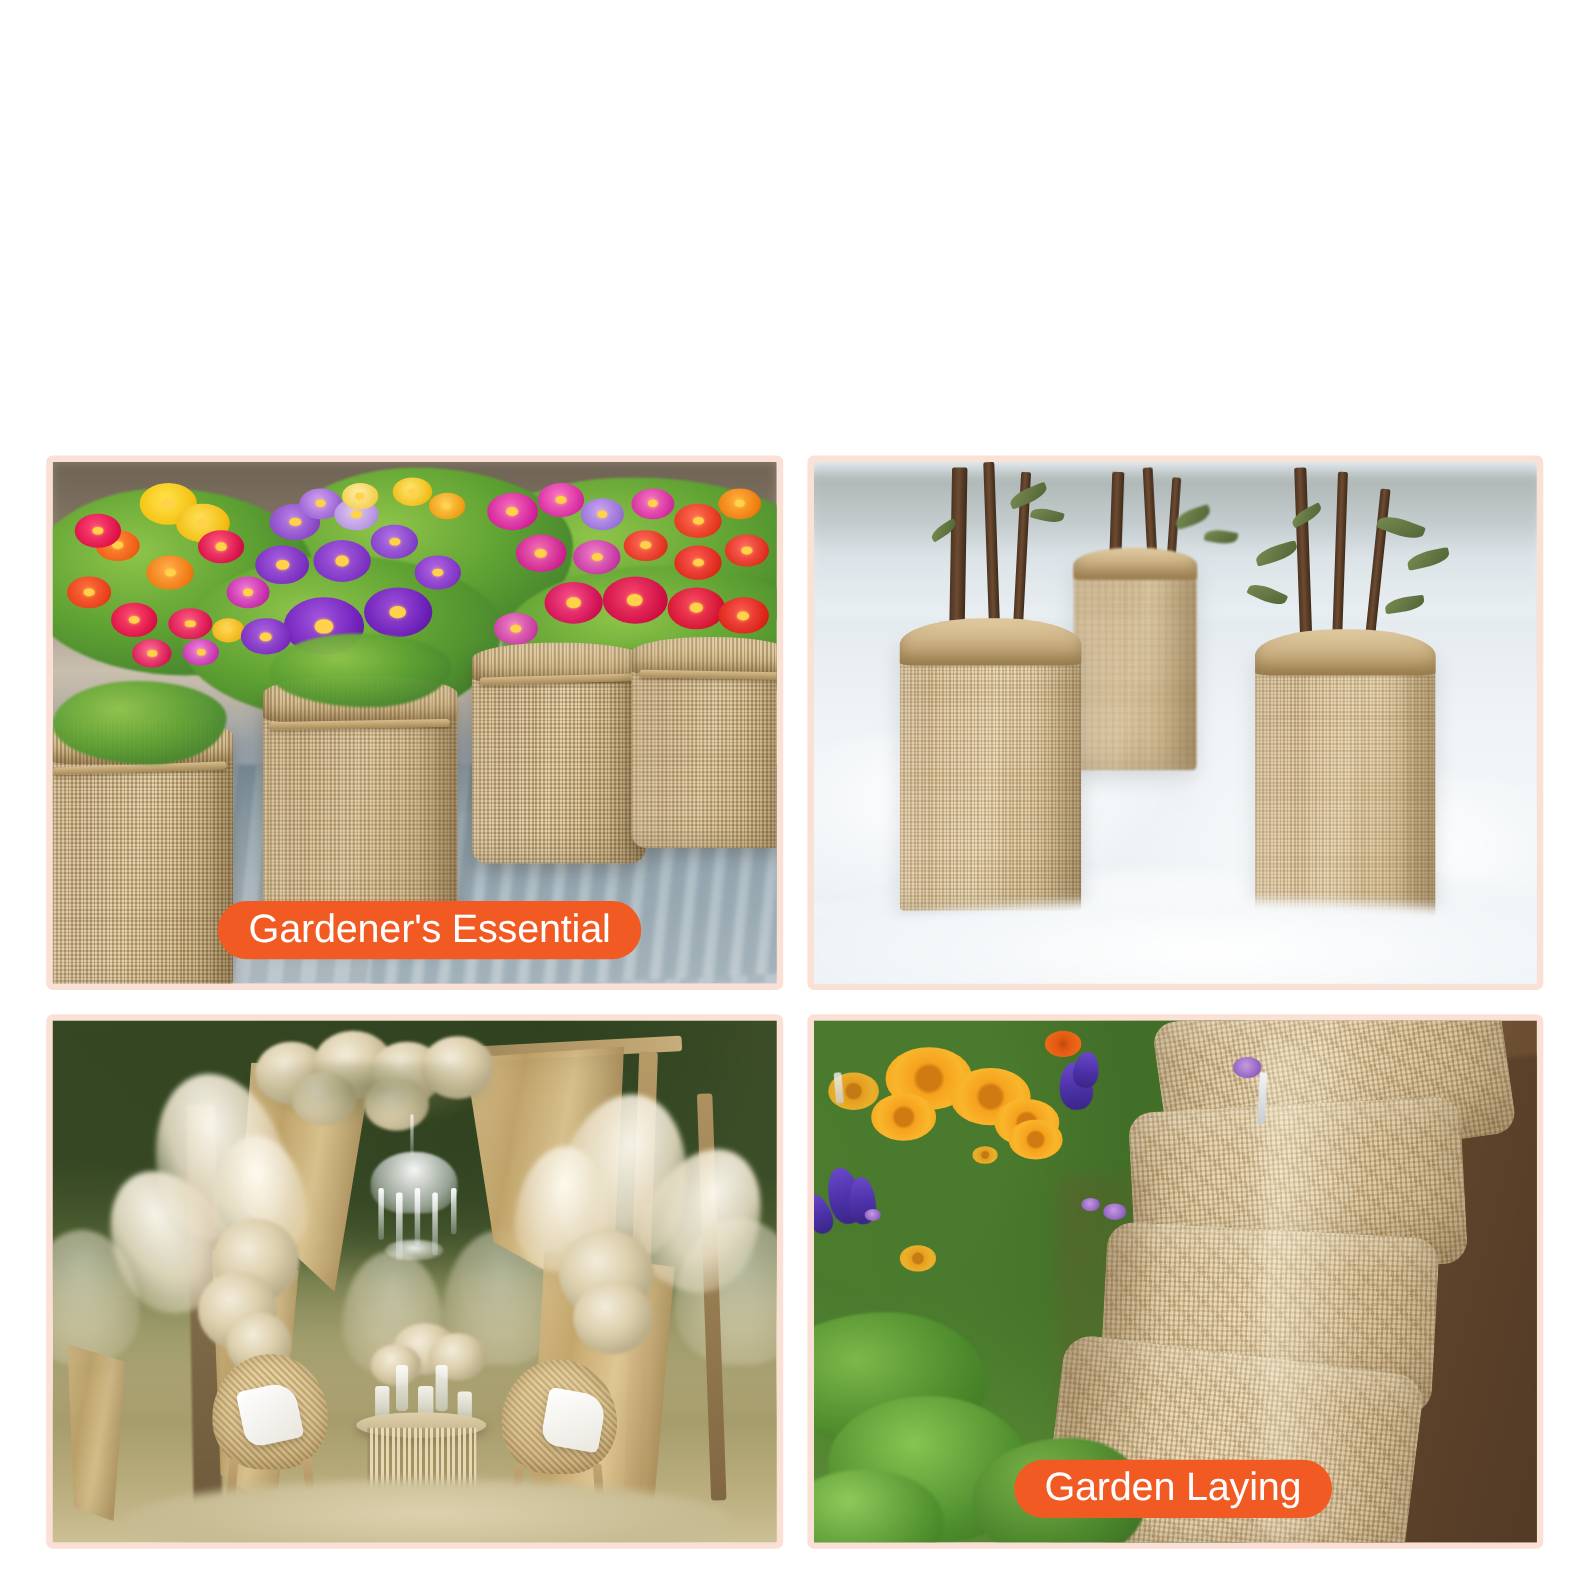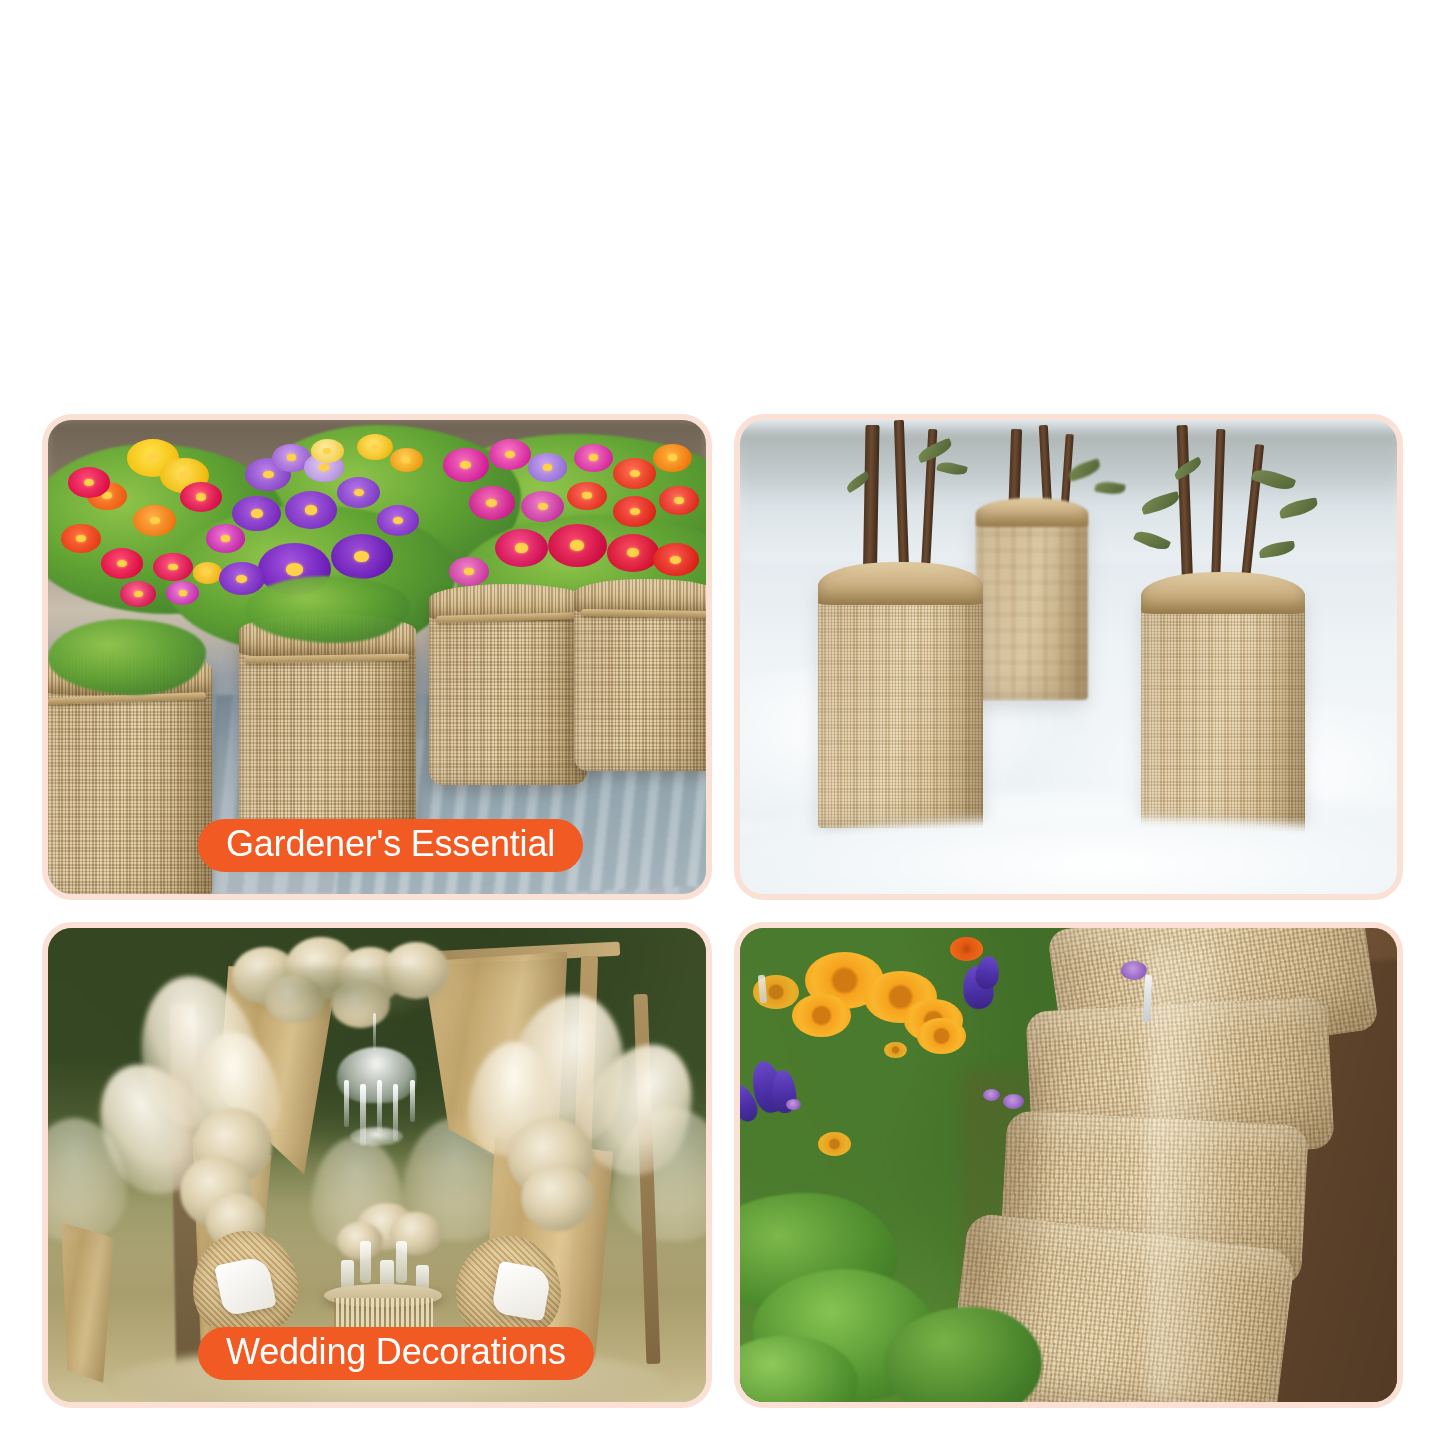--- a/index.html
+++ b/index.html
@@ -65,21 +65,21 @@
     display: grid;
     grid-template-columns: 1fr 1fr;
     grid-template-rows: 1fr 1fr;
     column-gap: 22px;
     row-gap: 22px;
   }
 
   .panel {
     position: relative;
     border: 6px solid #FBE1D5;
-    border-radius: 30px;
+    border-radius: 6px;
     overflow: hidden;
     background: #e9e9e9;
     padding-left: 48px;
   }
 
   .photo {
     position: absolute;
     inset: 0;
     overflow: hidden;
   }
@@ -529,21 +529,20 @@
         <div class="layer chair-leg" style="left:24%;top:84%;width:1.2%;height:14%;transform:rotate(5deg);"></div>
         <div class="layer chair-leg" style="left:35%;top:84%;width:1.2%;height:14%;transform:rotate(-5deg);"></div>
 
         <div class="layer chair" style="left:62%;top:65%;width:16%;height:22%;"></div>
         <div class="layer" style="left:68%;top:71%;width:8%;height:11%;background:linear-gradient(150deg,#ffffff,#eae7de);border-radius:6px 40% 6px 30%;transform:rotate(10deg);box-shadow:0 3px 6px rgba(90,80,55,.3);"></div>
         <div class="layer chair-leg" style="left:63.5%;top:85%;width:1.2%;height:13%;transform:rotate(4deg);"></div>
         <div class="layer chair-leg" style="left:75%;top:85%;width:1.2%;height:13%;transform:rotate(-4deg);"></div>
 
         <div class="layer p3-path"></div>
       </div>
-      <div class="badge ctr3">Wedding Decorations</div>
     </div>
 
     <div class="panel">
       <div class="photo">
         <div class="layer p4-bg"></div>
         <div class="layer p4-soil"></div>
         <div class="layer p4-soilright"></div>
         <div class="layer p4-plants"></div>
 
         <div class="layer p4-burlap" style="left:48%;top:-4%;width:48%;height:30%;transform:rotate(-8deg);border-radius:20px;"></div>
@@ -575,16 +574,17 @@
         <div class="layer tiny-purple" style="left:7%;top:36%;width:2.4%;height:2.4%;"></div>
 
         <div class="layer marker" style="left:61.5%;top:10%;width:1.1%;height:10%;transform:rotate(3deg);"></div>
         <div class="layer marker" style="left:3%;top:10%;width:1%;height:6%;transform:rotate(-5deg);opacity:.8;"></div>
 
         <div class="layer" style="left:-6%;top:56%;width:30%;height:26%;border-radius:54% 46% 40% 60%/48% 52% 48% 52%;background:radial-gradient(ellipse at 40% 35%,#7cb84a,#4c8a2c 60%,#3a6c22);filter:blur(1px);"></div>
         <div class="layer" style="left:2%;top:72%;width:28%;height:28%;border-radius:50% 50% 44% 56%/46% 54% 46% 54%;background:radial-gradient(ellipse at 42% 32%,#86c452,#508f2e 62%,#3b6d22);filter:blur(1.1px);"></div>
         <div class="layer" style="left:22%;top:80%;width:24%;height:24%;border-radius:56% 44% 48% 52%/50% 50% 50% 50%;background:radial-gradient(ellipse at 38% 30%,#78b247,#47812a 64%,#36631f);filter:blur(1.2px);"></div>
         <div class="layer" style="left:-4%;top:86%;width:22%;height:20%;border-radius:50%;background:radial-gradient(ellipse at 40% 30%,#8ec95a,#4f8f2d 66%,#3a6c22);filter:blur(1.3px);"></div>
       </div>
+      <div class="badge ctr4">Garden Laying</div>
     </div>
 
   </div>
 </div>
 
 </body></html>

